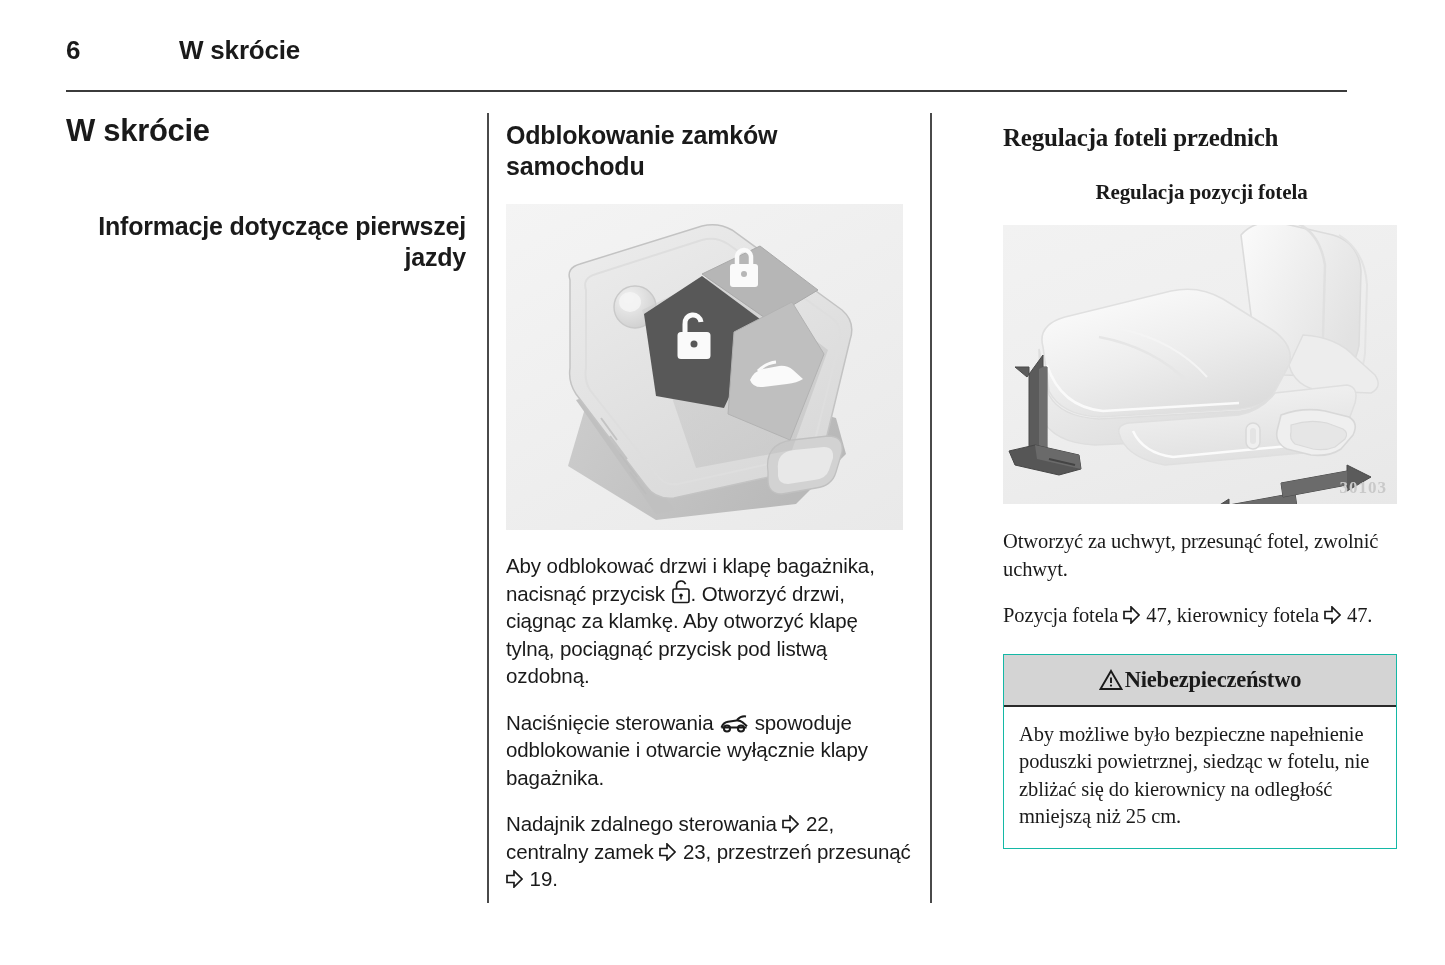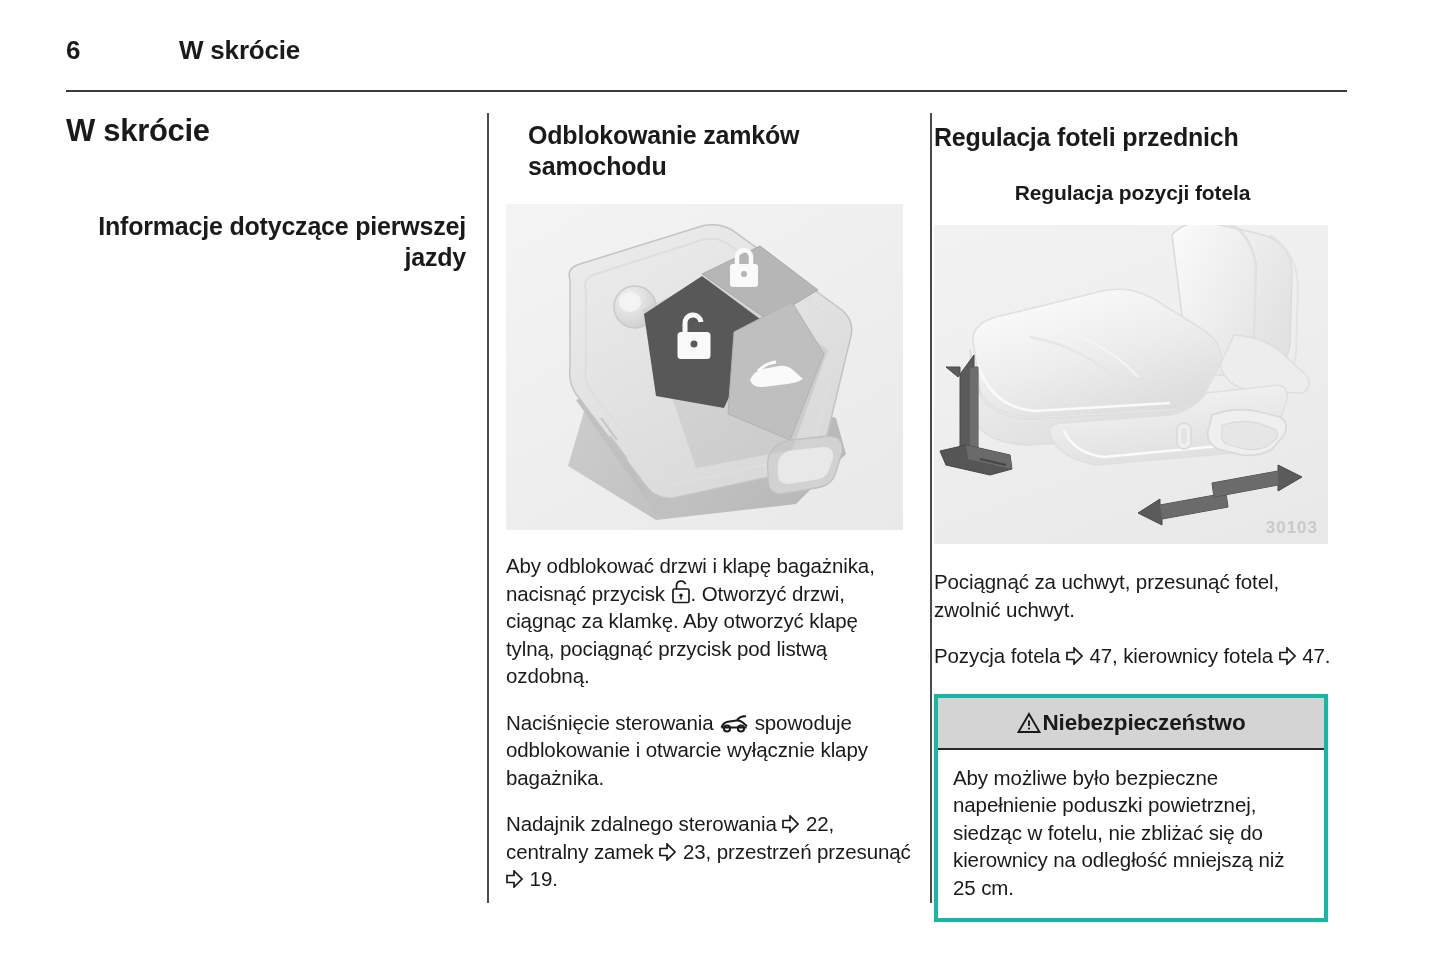--- a/index.html
+++ b/index.html
@@ -30,21 +30,21 @@
     background: #3b3b3b;
   }
 
   
   .columns {
     position: absolute; left: 66px; top: 113px; width: 1281px; height: 790px;
   }
   .col { position: absolute; top: 0; height: 790px; }
   .col-1 { left: 0px;   width: 400px; }
   .col-2 { left: 440px; width: 405px; }
-  .col-3 { left: 868px; width: 397px; }
+  .col-3 { left: 937px; width: 397px; font-family: Liberation Serif, serif; }
   .divider {
     position: absolute; top: 0; width: 2px; height: 790px; background: #4a4a4a;
   }
   .divider-1 { left: 421px; }
   .divider-2 { left: 864px; }
 
   
   h1.sect {
     font-size: 31px; font-weight: bold; line-height: 36px;
     letter-spacing: -0.3px;
@@ -62,37 +62,37 @@
   p.body {
     font-size: 20.5px; line-height: 27.5px; letter-spacing: -0.1px;
   }
   p.body + p.body { margin-top: 19px; }
 
   
   .c1-title { margin-top: 10px; }
   .c1-sub   { margin-top: 62px; text-align: right; }
 
   
-  .c2-title { margin-top: 7px; margin-left: 22px; }
+  .c2-title { margin-top: 7px; }
   .fig-key  { margin-top: 22px; }
   .c2-text  { margin-top: 22px; }
 
   
   .c3-title { margin-top: 9px; }
   .c3-sub   { margin-top: 26px; }
   .fig-seat { margin-top: 19px; }
   .c3-text  { margin-top: 24px; }
 
   
   .figure {
     position: relative; overflow: hidden;
     background: linear-gradient(150deg,#f4f4f4 0%,#efefef 45%,#e9e9e9 100%);
   }
   .fig-key  { width: 397px; height: 326px; }
-  .fig-seat { width: 394px; height: 319px;
+  .fig-seat { width: 394px; height: 279px;
     background: linear-gradient(160deg,#f2f2f2 0%,#efefef 40%,#e8e8e8 100%); }
   .fig-num {
     position: absolute; right: 10px; bottom: 6px;
     font-size: 17px; font-weight: bold; color: #c9c9c9;
     letter-spacing: 1px;
   }
 
   
   .iglyph {
     display: inline-block; vertical-align: -3px;
@@ -100,21 +100,21 @@
   }
   .iglyph svg { display: block; }
   .arrow-ref {
     display: inline-block; vertical-align: -2px; line-height: 0;
     margin-right: 1px;
   }
 
   
   .warn-box {
     margin-top: 24px; width: 394px;
-    border: 4px solid #14b8a6; background: #fff;
+    border: 1px solid #14b8a6; background: #fff;
   }
   .warn-head {
     background: #d4d4d4; border-bottom: 2px solid #2a2a2a;
     height: 52px; display: flex; align-items: center; justify-content: center;
   }
   .warn-head-inner { display: flex; align-items: center; gap: 2px; }
   .warn-title {
     font-size: 22.5px; font-weight: bold; letter-spacing: -0.2px;
   }
   .warn-body { padding: 14px 15px 17px 15px; }
@@ -324,21 +324,21 @@
           </g>
 
           <g>
             <path d="M368 252 L344 266 L344 260 L280 272 L278 258 L344 246 L344 240 Z" fill="#5b5b5b" stroke="#4a4a4a" stroke-width="1"></path>
             <path d="M344 260 L280 272 L278 258 L344 246 Z" fill="#6b6b6b"></path>
           </g>
         </svg>
         <div class="fig-num">30103</div>
       </div>
 
-      <p class="body c3-text">Pociągnąć za uchwyt, przesunąć fotel, zwolnić uchwyt.</p>
+      <p class="body c3-text">Otworzyć za uchwyt, przesunąć fotel, zwolnić uchwyt.</p>
 
       <p class="body"><span>Pozycja fotela </span><span class="arrow-ref"><svg width="17" height="18" viewBox="0 0 17 18">
               <path d="M1 5.5 h7 V1 l8 8 -8 8 v-4.5 h-7 z" fill="none" stroke="#1a1a1a" stroke-width="1.7"></path>
             </svg></span><span> 47, kierownicy fotela </span><span class="arrow-ref"><svg width="17" height="18" viewBox="0 0 17 18">
               <path d="M1 5.5 h7 V1 l8 8 -8 8 v-4.5 h-7 z" fill="none" stroke="#1a1a1a" stroke-width="1.7"></path>
             </svg></span><span> 47.</span></p>
 
       <div class="warn-box">
         <div class="warn-head">
           <div class="warn-head-inner">

